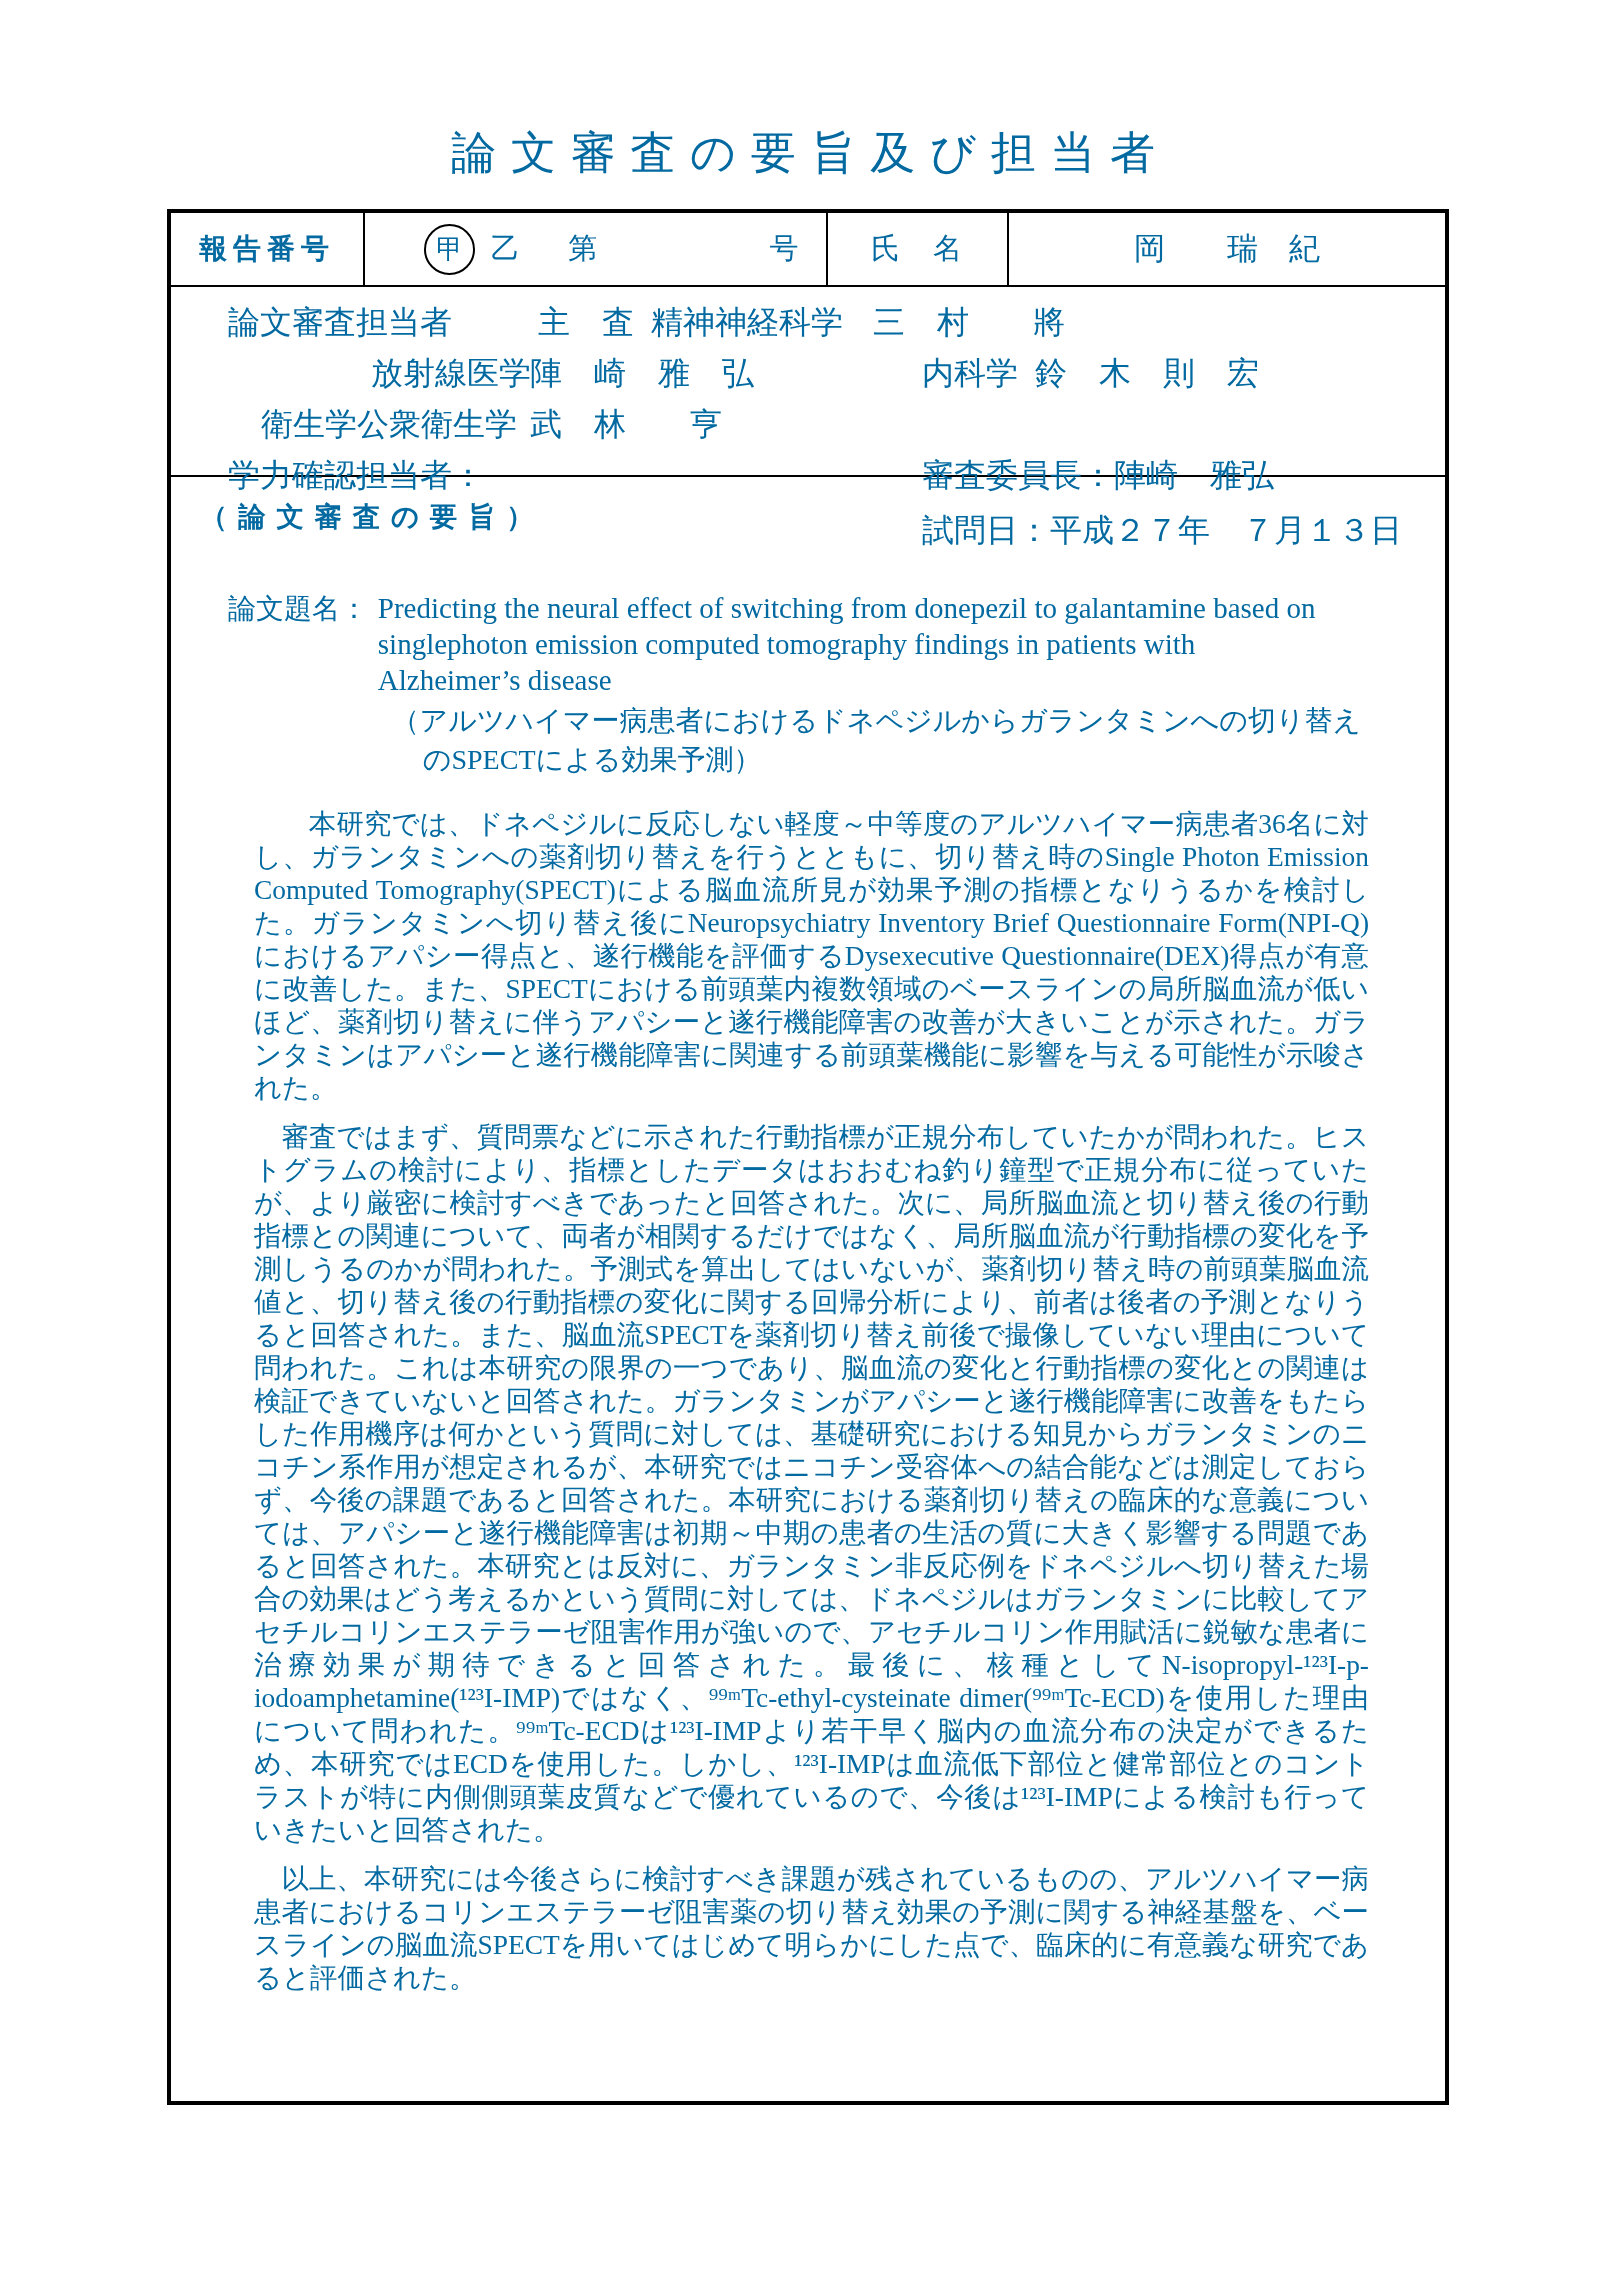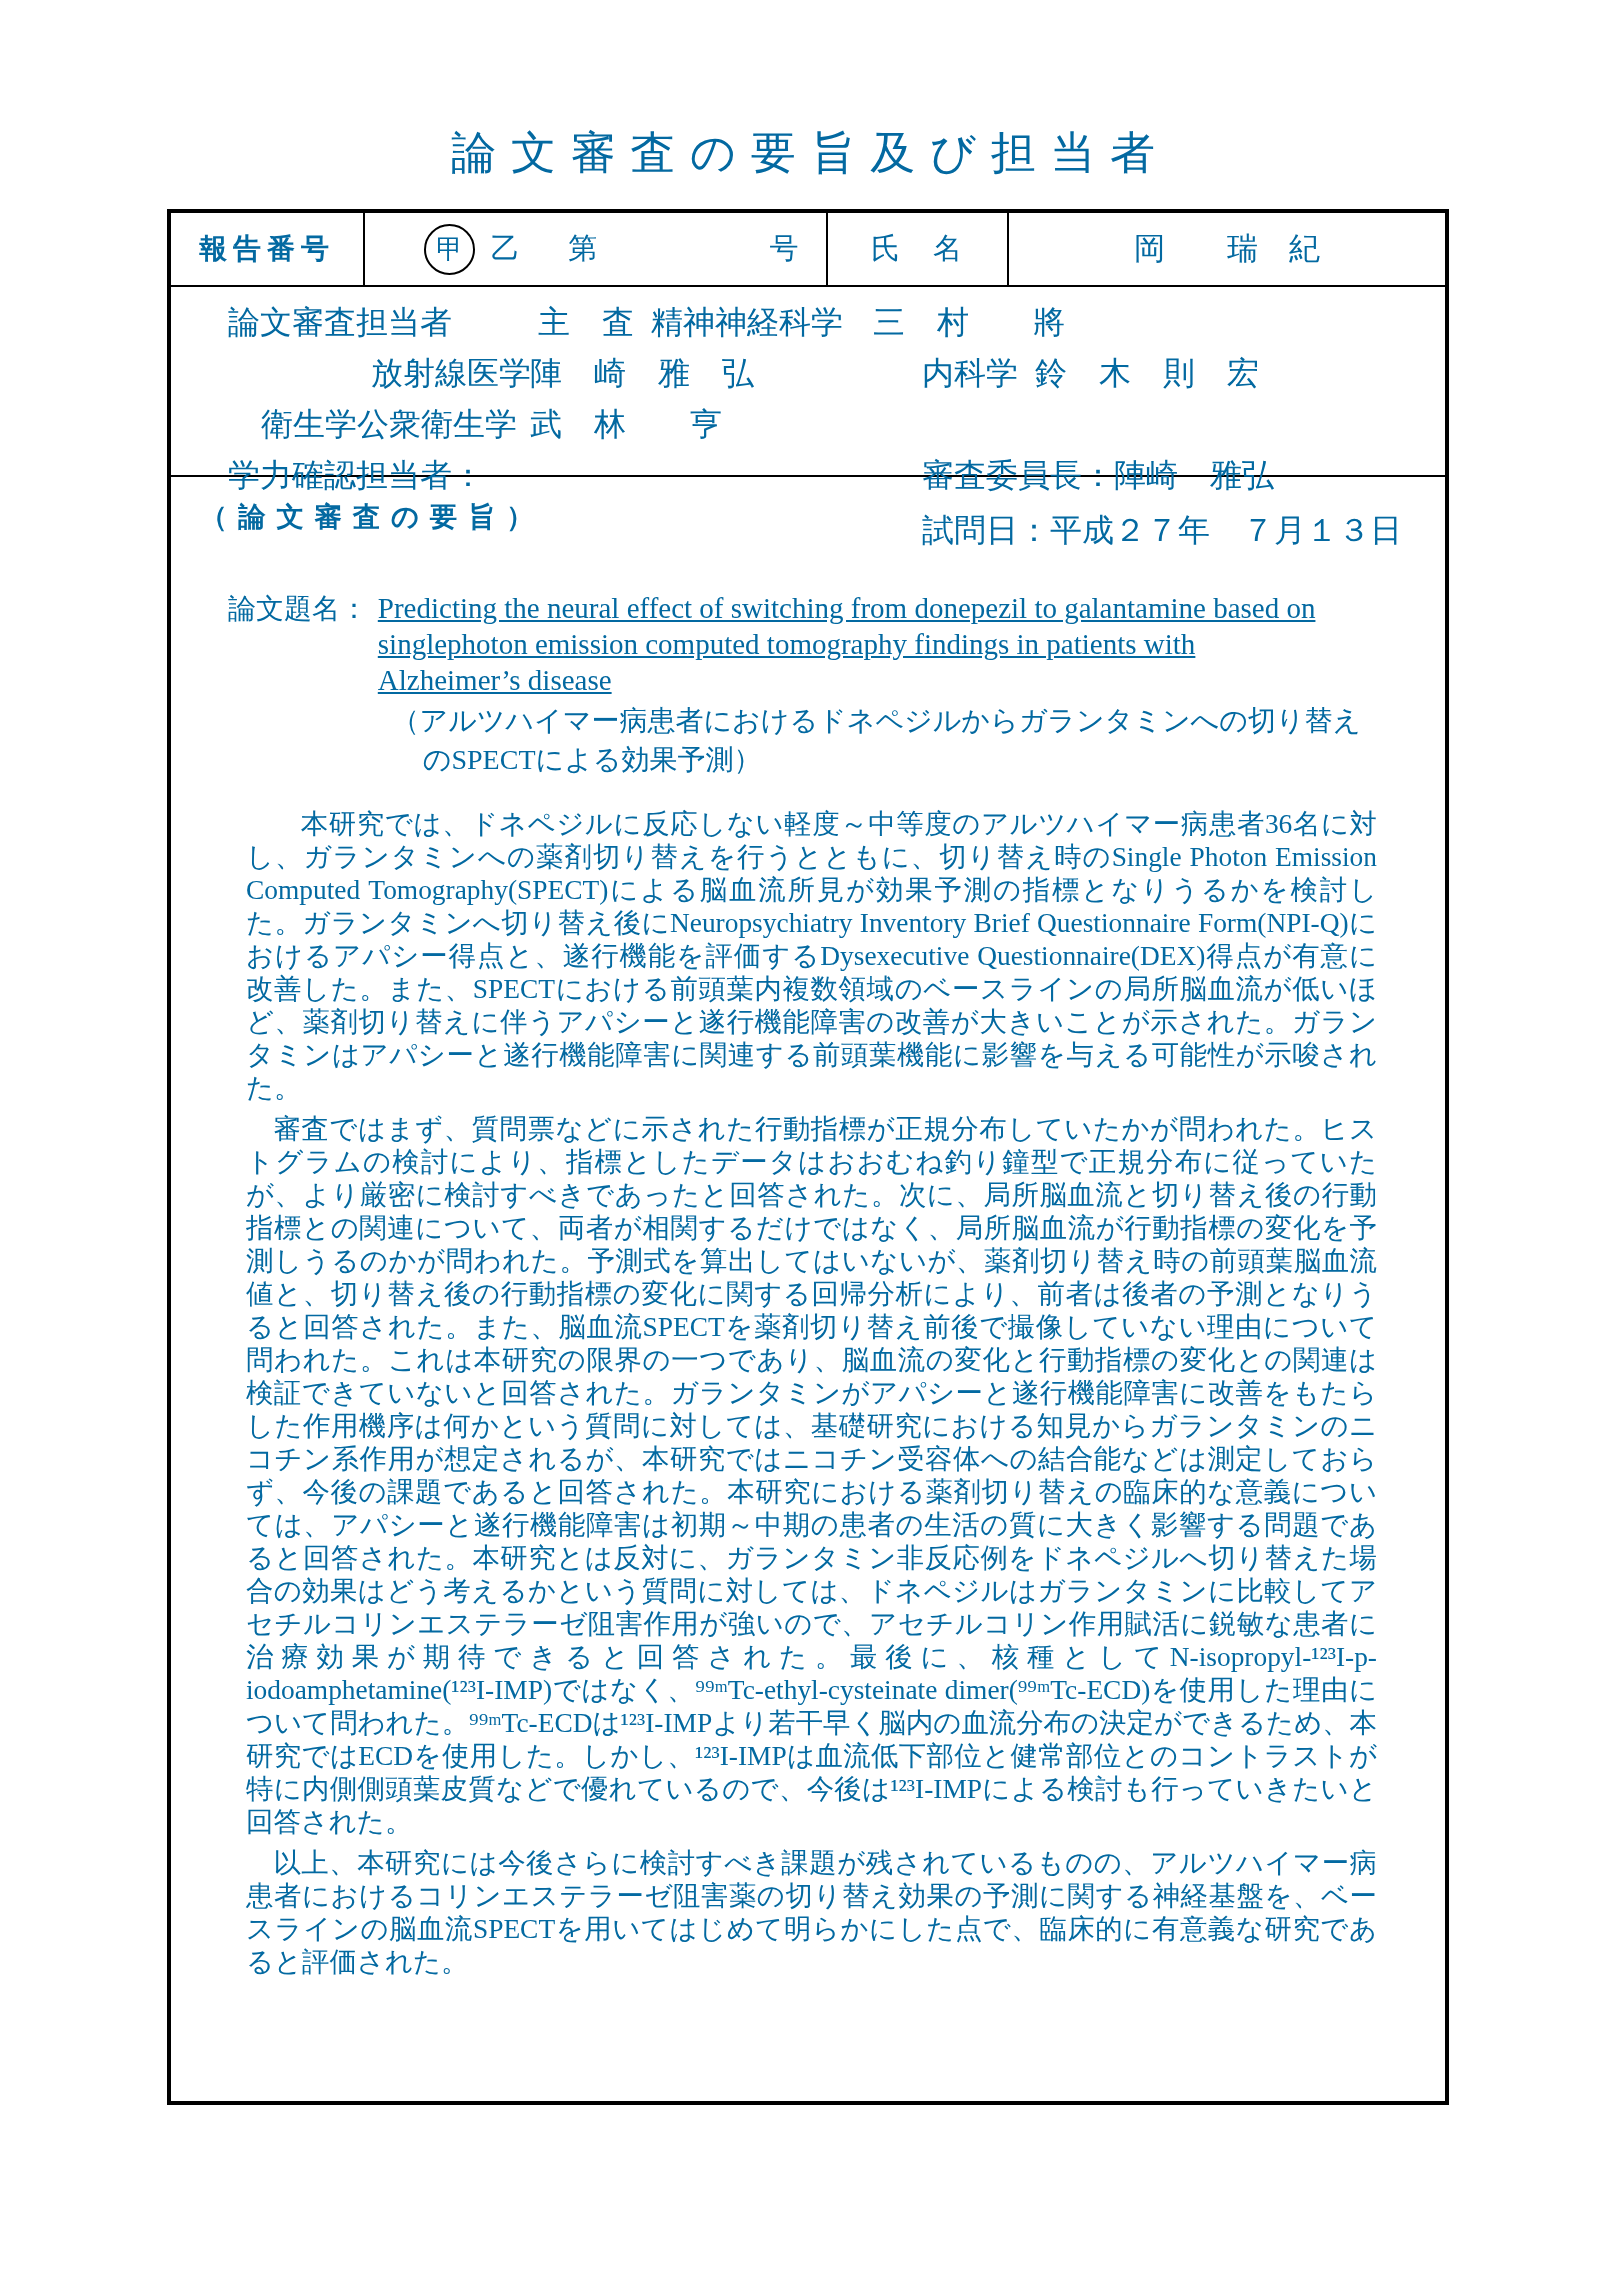--- a/index.html
+++ b/index.html
@@ -78,27 +78,27 @@
   .row3 { position:relative; font-size:27.4px; }
   .sum-heading {
     margin:21.6px 0 0 29px;
     font-family:"Liberation Sans","DejaVu Sans",sans-serif;
     font-weight:bold; font-size:27.4px; letter-spacing:10.8px;
     white-space:nowrap;
   }
   .thesis-title { display:flex; margin:55px 0 0 57px; }
   .tt-label { flex:0 0 auto; font-size:28px; margin-right:9.8px; white-space:nowrap; }
   .tt-text { font-size:28px; }
-  .tt-en { font-size:29px; line-height:36px;text-decoration:underline; }
+  .tt-en { font-size:29px; line-height:36px; }
   .tt-jp { line-height:39px; }
   .tt-jp1 { margin-left:13.7px; margin-top:3.9px; }
   .tt-jp2 { margin-left:45px; }
   .body-text { margin:29px 0 0 67px; width:1147px; }
   .para {
-    margin:8px; padding:0;
+    margin:16px; padding:0;
     font-size:27.4px; line-height:33px;
     text-align:justify;
     text-indent:1em;
   }
   .p-first { text-indent:2em; }
 </style>
 </head>
 <body>
 
 <div class="page">

